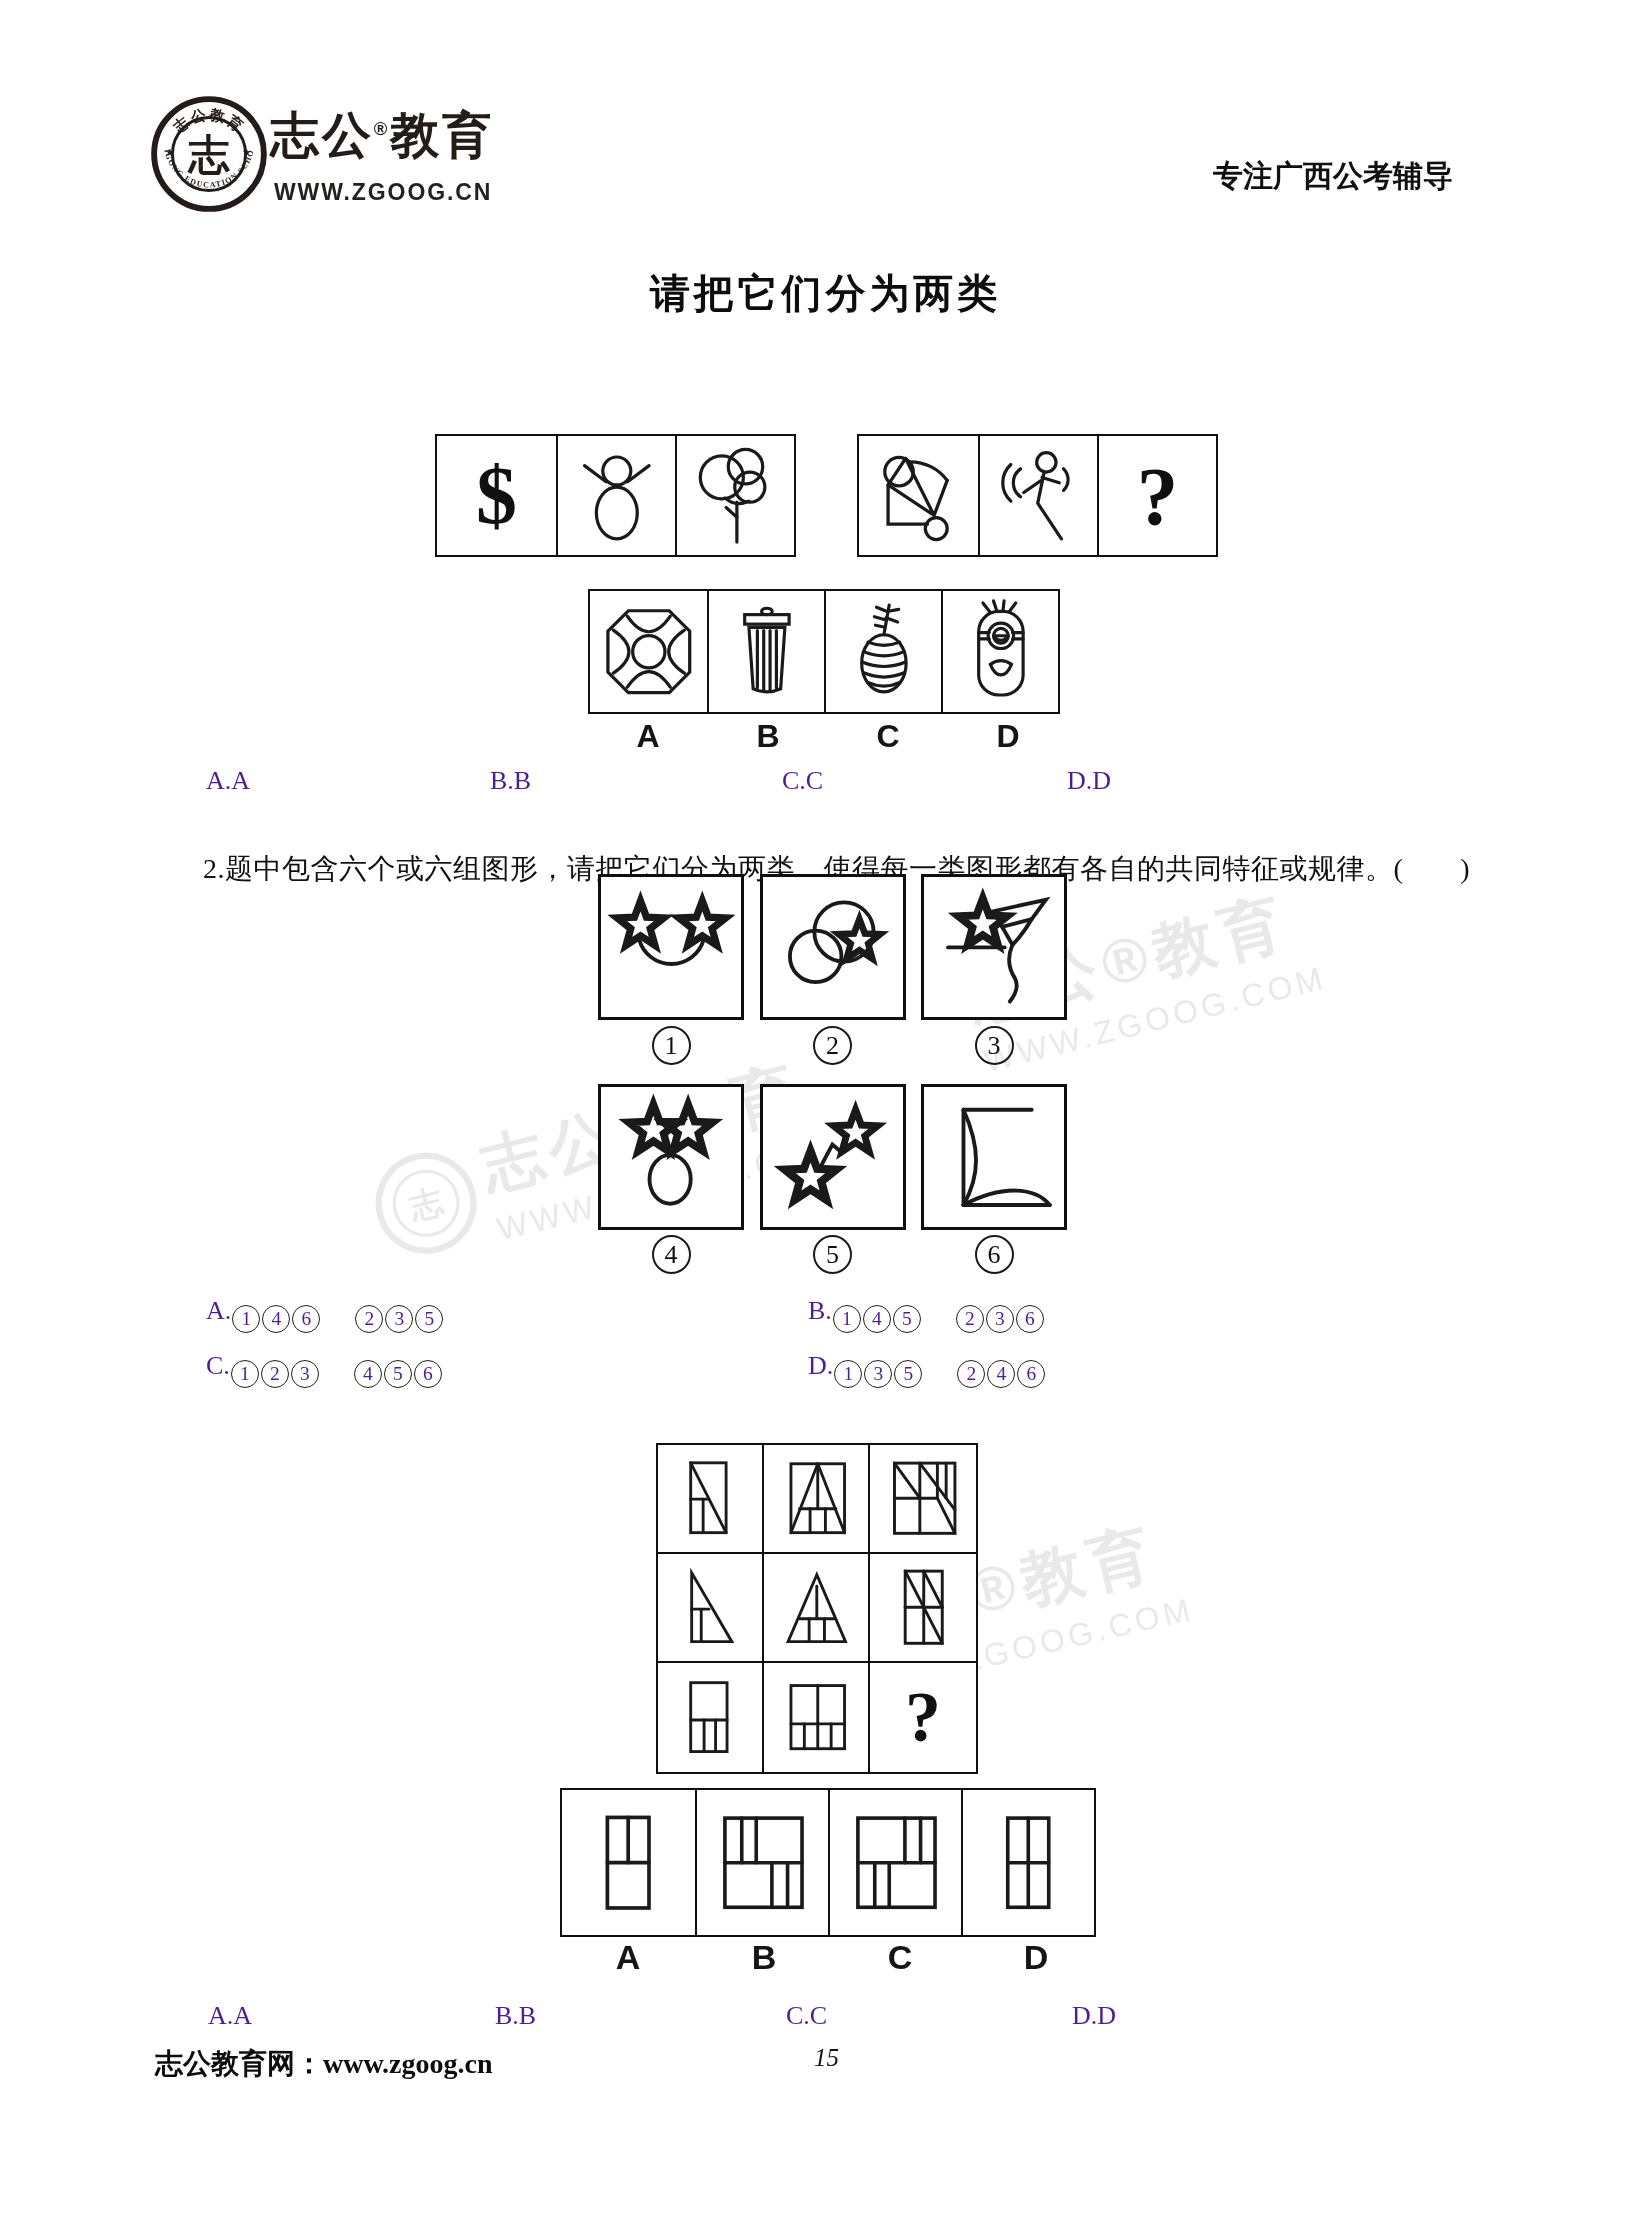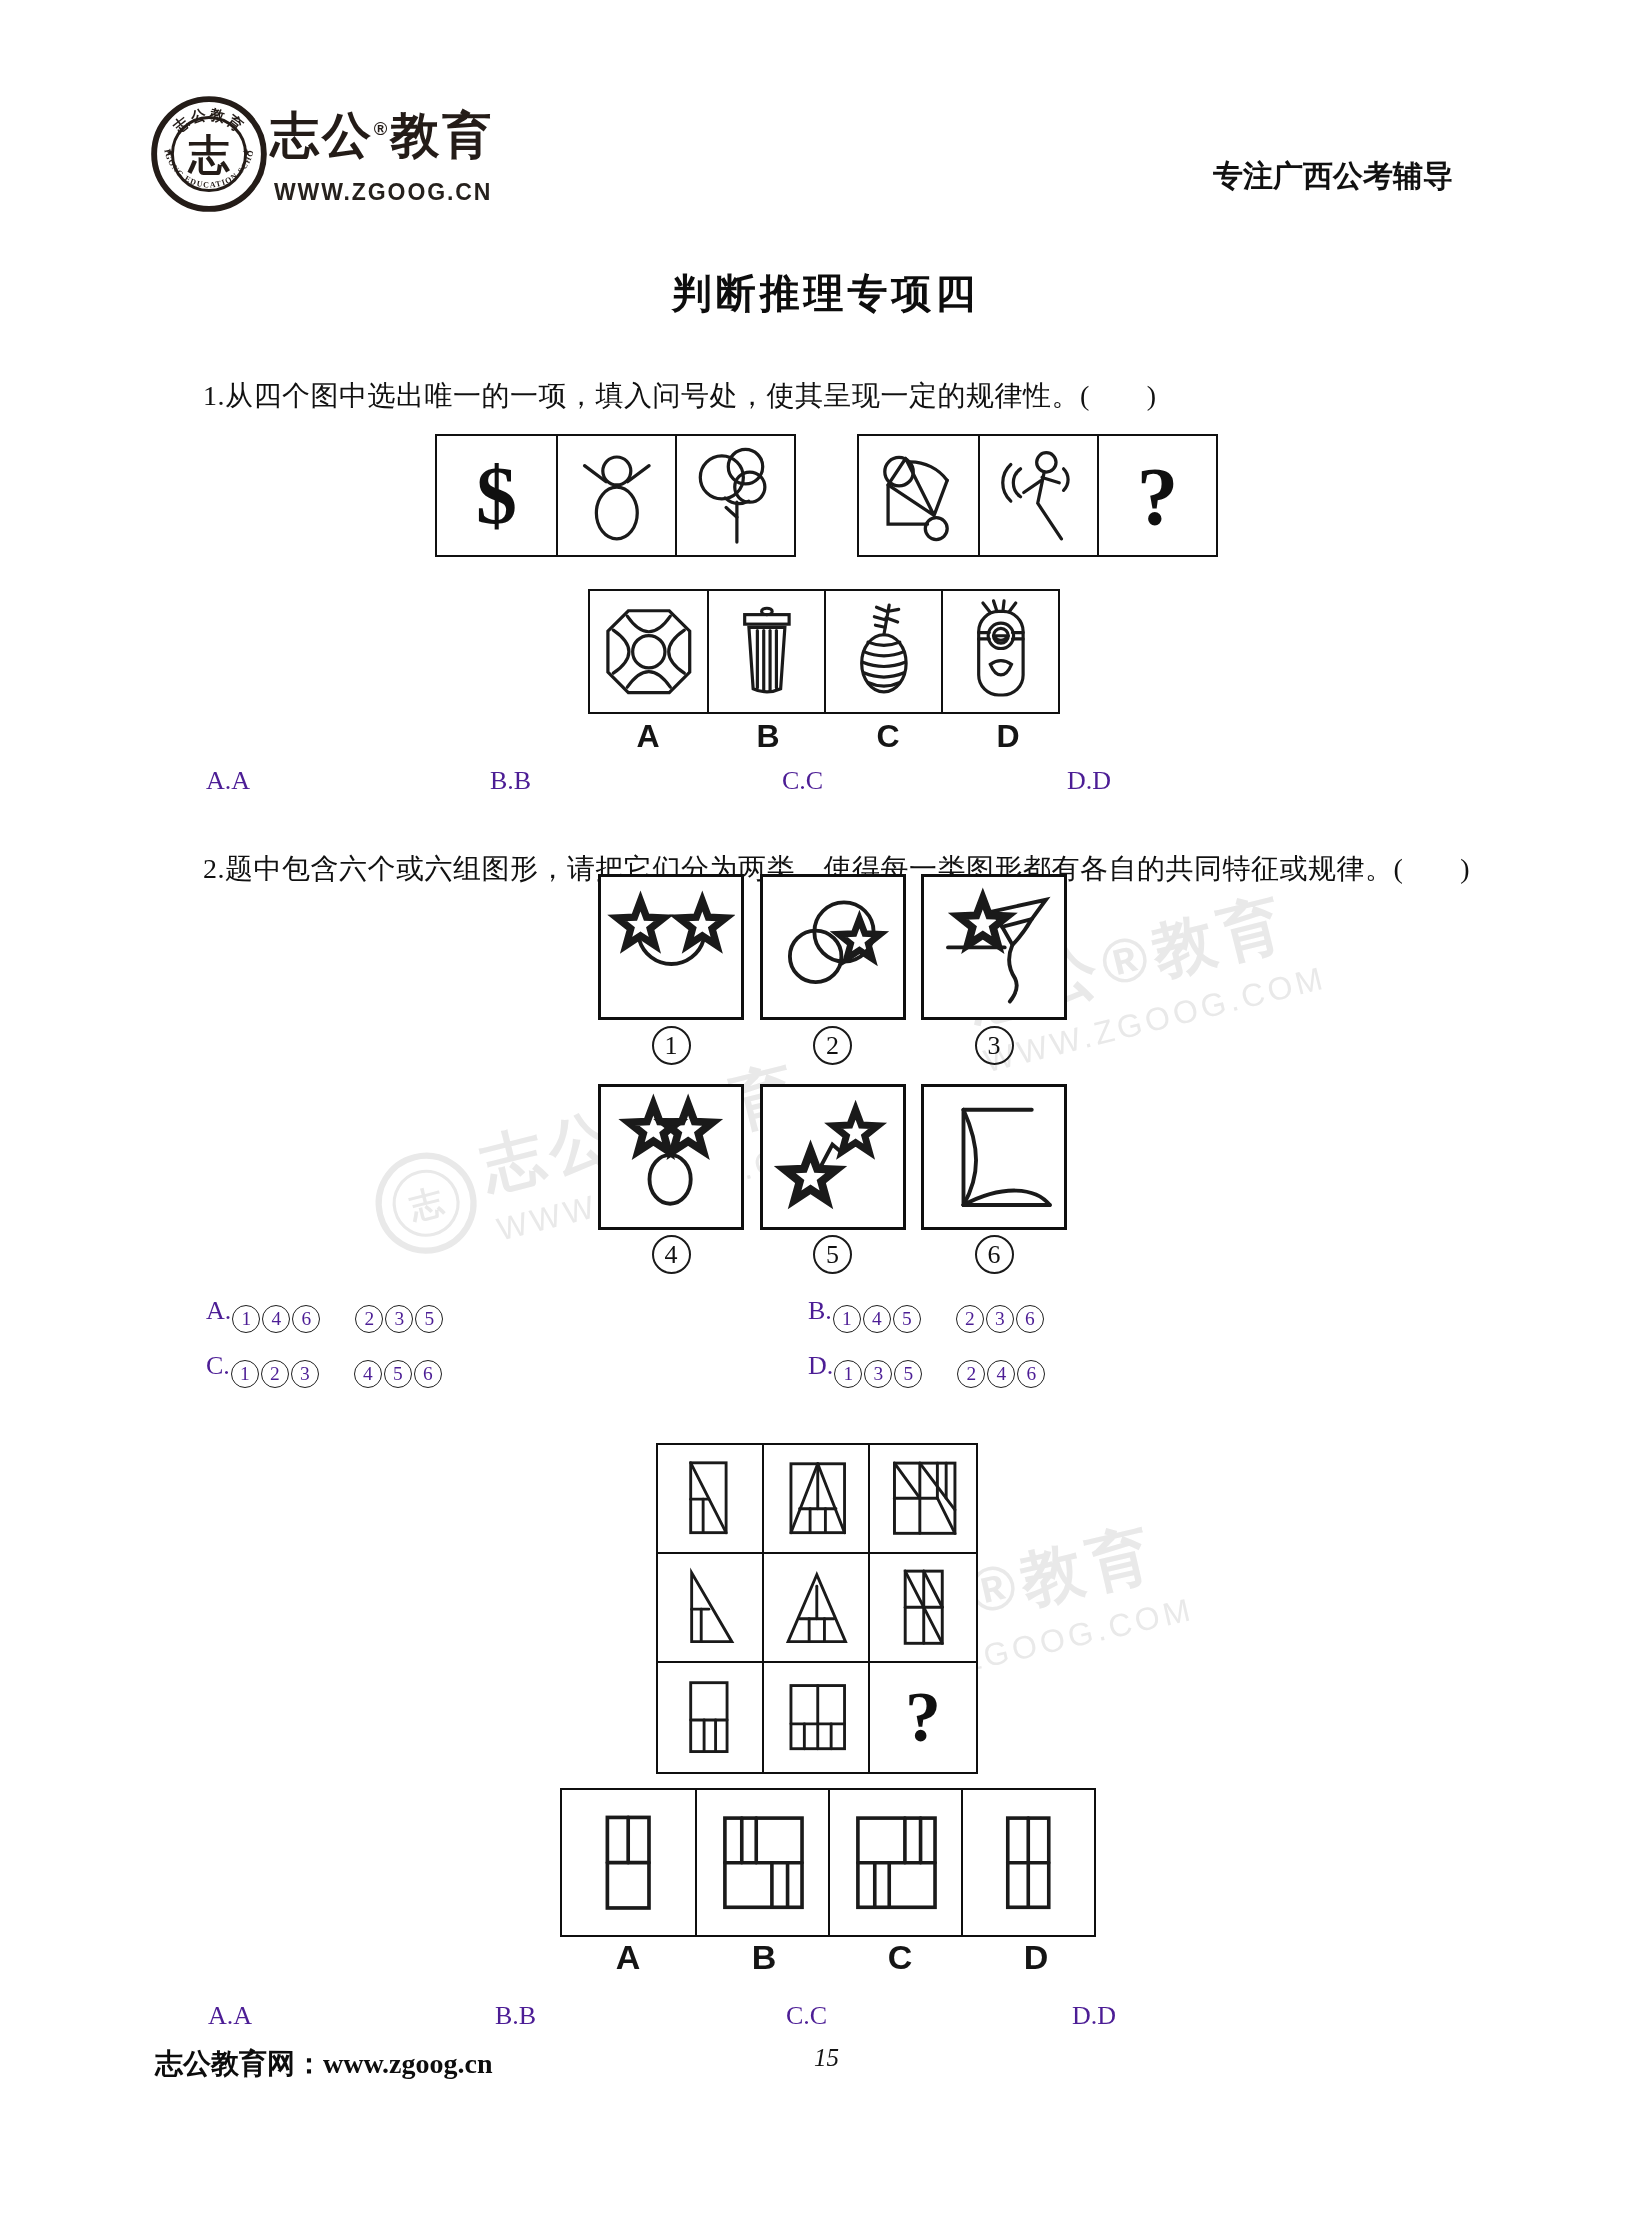--- a/index.html
+++ b/index.html
@@ -122,26 +122,23 @@
     <span>志公</span><sup>®</sup><span>教育</span>
   </div>
   <div class="abs brand-url" style="left:274px; top:179px;">
     <span>WWW.ZGOOG.CN</span>
   </div>
   <div class="abs tagline" style="left:1213px; top:156px;">
     <span>专注广西公考辅导</span>
   </div>
 
   <div class="abs doc-title" style="left:0; top:266px;">
-    <span>判断推理专项四</span>
-  </div>
-
-  <div class="abs qtext" style="left:203px; top:377px;">
-    <span>1.从四个图中选出唯一的一项，填入问号处，使其呈现一定的规律性。(　　)</span>
-  </div>
+    <span>请把它们分为两类</span>
+  </div>
+
 
   <div class="abs" style="left:435px; top:434px; display:flex; gap:61px;">
     <div class="grp">
       <div class="cell">
         <span class="glyph" style="font-size:82px;">$</span>
       </div>
       <div class="cell">
         <svg class="fig" viewBox="0 0 100 100">
           <circle class="ln" cx="50" cy="27" r="13"></circle>
           <ellipse class="ln" cx="50" cy="66" rx="19" ry="24"></ellipse>

